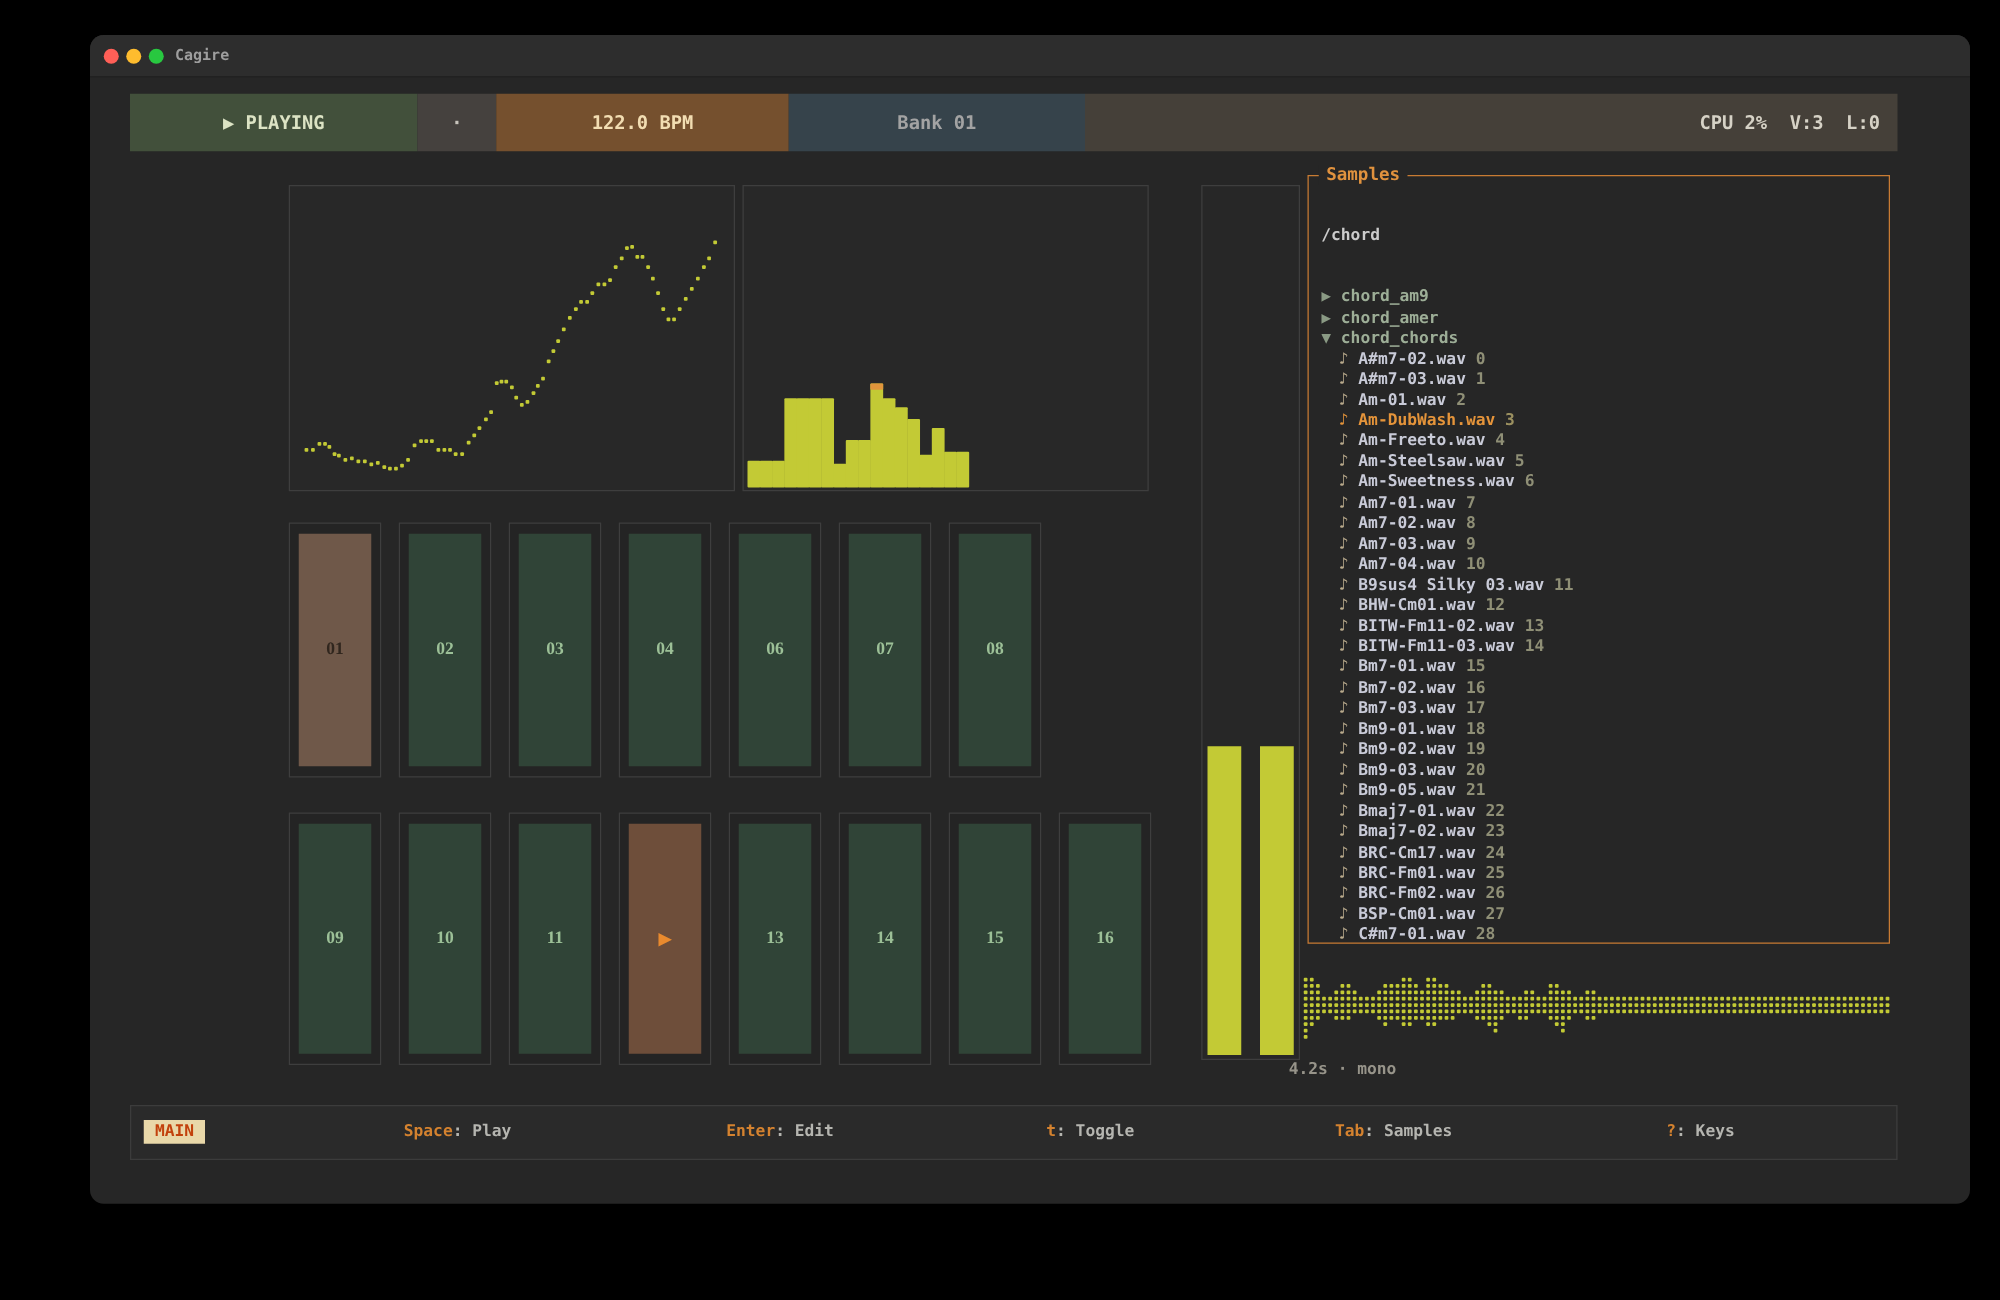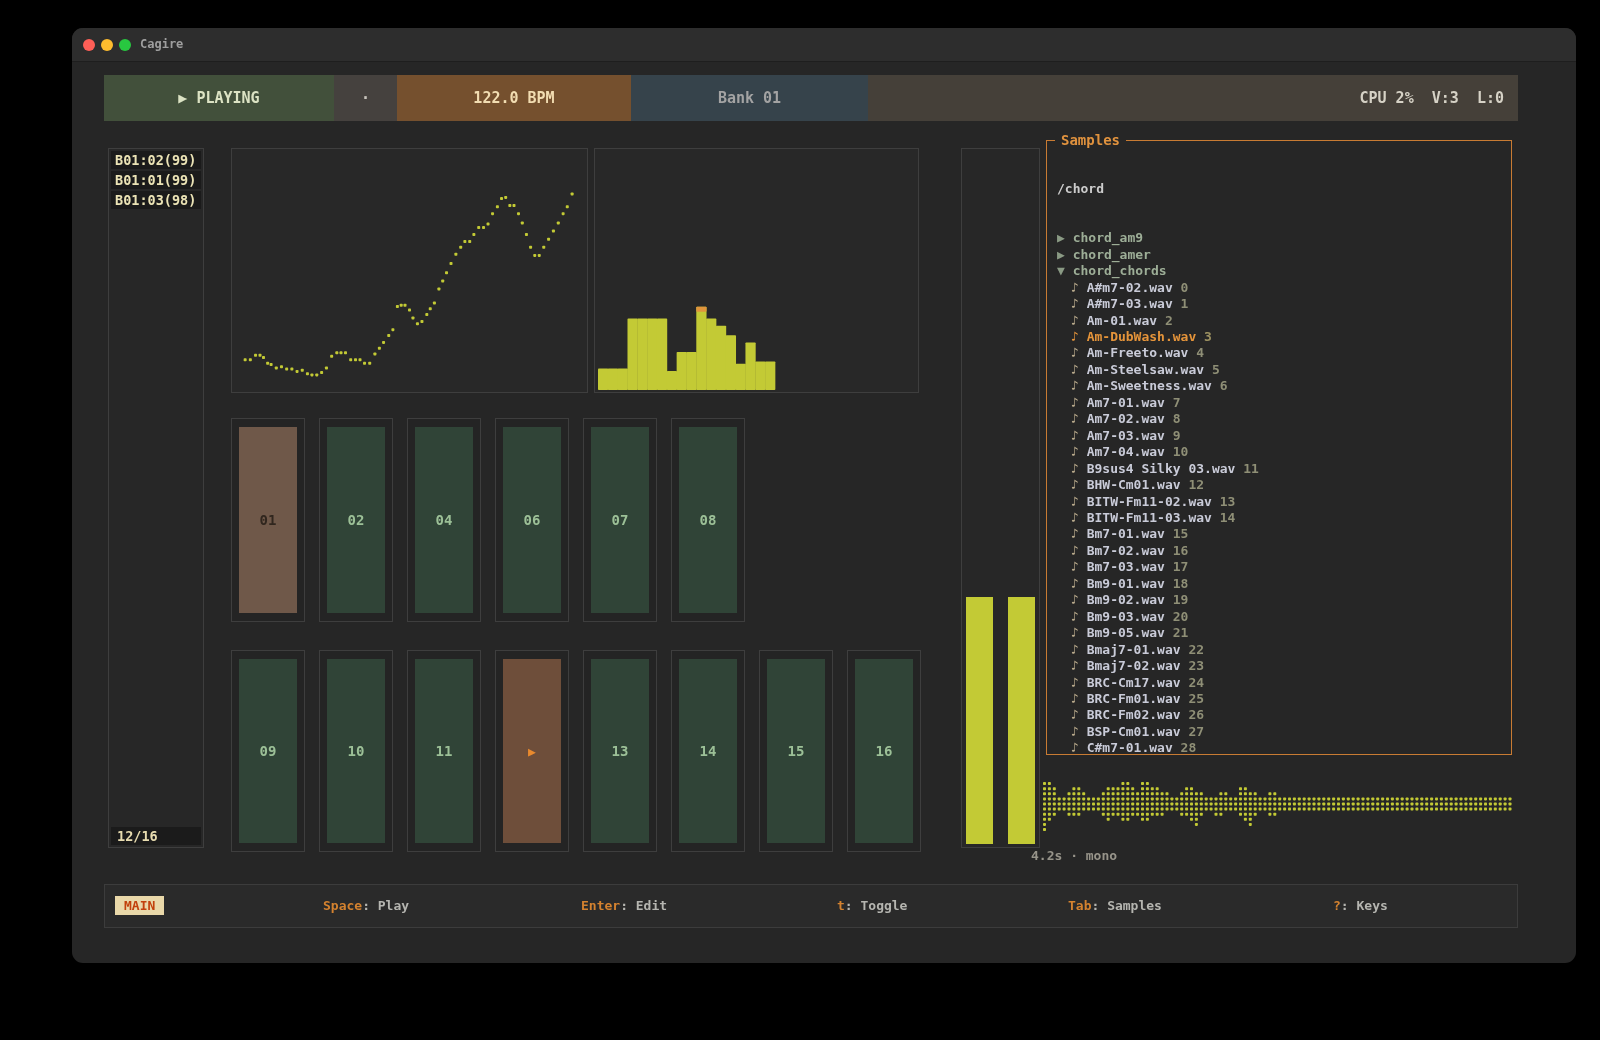--- a/index.html
+++ b/index.html
@@ -29,21 +29,21 @@
   .panel { position:absolute; background:#272727; border:1px solid #3e3e3e; }
   .sidebar { left:36px; top:120px; width:96px; height:700px; }
   .queue-item { margin:2px 2px 1px 2px; padding:1px 4px; background:#1b1b1b;
     font-size:13.5px; font-weight:bold; color:#ece4b6; white-space:pre; }
   .queue-counter { position:absolute; left:2px; right:2px; bottom:2px; background:#1b1b1b;
     padding:1px 6px; font-size:13.5px; font-weight:bold; color:#e8dcb0; }
 
   .chart-left { left:159px; top:120px; width:357px; height:245px; background:#282828; }
   .chart-right { left:522px; top:120px; width:325px; height:245px; background:#282828; }
 
-  .pad-row { position:absolute; left:159px; width:690px; display:flex; gap:14px; }
+  .pad-row { position:absolute; left:159px; width:690px; display:flex; gap:14px;font-family:Liberation Serif, serif; }
   .pad-row-1 { top:390px; height:204px; }
   .pad-row-2 { top:622px; height:202px; }
   .pad-slot { width:74px; height:100%; background:#242424; border:1px solid #3e3e3e; padding:8px 7px; }
   .pad-fill { width:100%; height:100%; display:flex; align-items:center; justify-content:center;
     font-size:14px; font-weight:bold; }
   .pad-normal { background:#304437; color:#9cc097; }
   .pad-accent { background:#6f5849; color:#30261e; }
   .pad-playing { background:#6e4e3a; color:#e98a2e; font-size:13px; }
 
   .vu-panel { left:889px; top:120px; width:79px; height:700px; }
@@ -87,28 +87,20 @@
   </div>
 
   <div class="statusbar">
     <div class="seg seg-playing">▶ PLAYING</div>
     <div class="seg seg-dot">·</div>
     <div class="seg seg-bpm">122.0 BPM</div>
     <div class="seg seg-bank">Bank 01</div>
     <div class="seg seg-cpu">CPU 2%  V:3  L:0</div>
   </div>
 
-  <div class="panel sidebar">
-    <div>
-        <div class="queue-item">B01:02(99)</div>
-        <div class="queue-item">B01:01(99)</div>
-        <div class="queue-item">B01:03(98)</div>
-      </div>
-    <div class="queue-counter">12/16</div>
-  </div>
 
   <div class="panel chart-left">
     <svg width="355" height="243">
         <rect x="11.65" y="209.32" width="3" height="3" fill="#c3ca35" rx="0.8"></rect>
         <rect x="16.84" y="209.32" width="3" height="3" fill="#c3ca35" rx="0.8"></rect>
         <rect x="22.03" y="204.68" width="3" height="3" fill="#c3ca35" rx="0.8"></rect>
         <rect x="26.528000000000002" y="204.68" width="3" height="3" fill="#c3ca35" rx="0.8"></rect>
         <rect x="29.988" y="207" width="3" height="3" fill="#c3ca35" rx="0.8"></rect>
         <rect x="34.14" y="212.8" width="3" height="3" fill="#c3ca35" rx="0.8"></rect>
         <rect x="37.6" y="213.96" width="3" height="3" fill="#c3ca35" rx="0.8"></rect>
@@ -206,20 +198,25 @@
 
   <div class="pad-row pad-row-1">
       <div class="pad-slot">
         <div class="pad-fill pad-accent">
           <span>01</span>
         </div>
       </div>
       <div class="pad-slot">
         <div class="pad-fill pad-normal">
           <span>02</span>
+        </div>
+      </div>
+      <div class="pad-slot">
+        <div class="pad-fill pad-normal">
+          <span>03</span>
         </div>
       </div>
       <div class="pad-slot">
         <div class="pad-fill pad-normal">
           <span>04</span>
         </div>
       </div>
       <div class="pad-slot">
         <div class="pad-fill pad-normal">
           <span>06</span>

